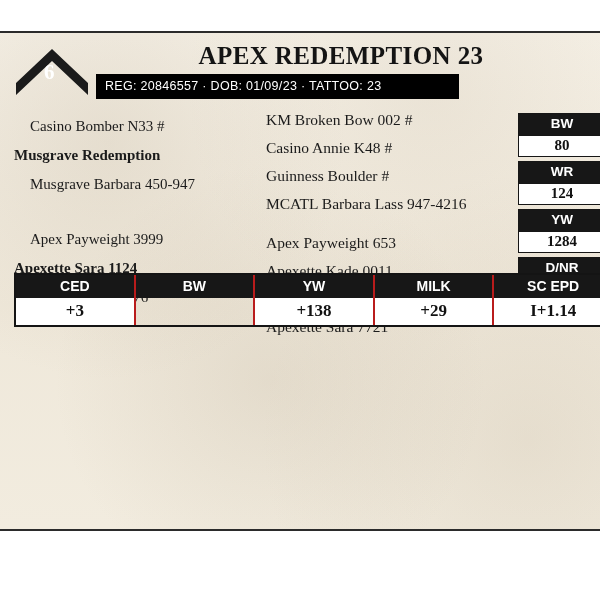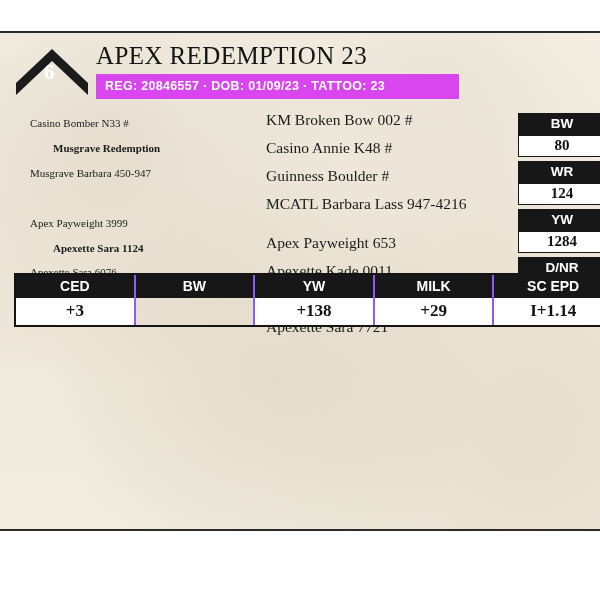--- a/index.html
+++ b/index.html
@@ -64,32 +64,33 @@
     font-size: 21px;
     color: #ffffff;
     line-height: 1;
   }
   .titlecol {
     flex: 1 1 auto;
     padding-left: 4px;
   }
   .animal-name {
     font-family: "Liberation Serif", serif;
-    font-weight: normal;
+    font-weight: bold;
     font-size: 25px;
     letter-spacing: .4px;
     color: #141414;
     line-height: 1.05;
     margin: 2px 0 5px 0;
+    text-align: center;
   }
   .regbar {
-    background: #d946ef;
+    background: #000000;
     color: #ffffff;
     font-family: "Liberation Sans", sans-serif;
-    font-weight: bold;
+    font-weight: normal;
     font-size: 12.5px;
     letter-spacing: .3px;
     padding: 5px 12px 6px 9px;
     display: inline-block;
     min-width: 363px;
     box-sizing: border-box;
   }
 
   
   .ped {
@@ -97,38 +98,38 @@
     padding: 8px 12px 0 12px;
     height: 232px;
     box-sizing: border-box;
   }
   .col-sire-dam {
     width: 252px;
     flex: 0 0 252px;
     display: flex;
     flex-direction: column;
     justify-content: flex-start;
-    font-size: 11px;
+    font-size: 15px;
     color: #1b1b1b;
   }
   .col-grand {
     width: 244px;
     flex: 0 0 244px;
     display: flex;
     flex-direction: column;
     font-size: 15.5px;
     color: #1b1b1b;
   }
   .col-epd {
     flex: 1 1 auto;
     padding-left: 4px;
     padding-top: 2px;
   }
   .p-line { line-height: 1.08; margin: 0; padding: 0; }
-  .bold { font-weight: bold; margin-left: 39px; }
+  .bold { font-weight: bold; }
   .ind1 { padding-left: 18px; }
   .ind0 { padding-left: 2px; }
   .gap-s { height: 13px; }
   .gap-m { height: 26px; }
   .gap-l { height: 38px; }
   .gap-xs { height: 7px; }
 
   
   .g-item { line-height: 1.1; padding: 0 0 0 2px; }
 
@@ -165,21 +166,21 @@
     position: absolute;
     left: 14px;
     right: 14px;
     bottom: 62px;
     display: flex;
     border: 2px solid #141414;
     box-sizing: border-box;
   }
   .epd-cell {
     flex: 1 1 0;
-    border-right: 2px solid #8b5cf6;
+    border-right: 2px solid #b91c1c;
     box-sizing: border-box;
   }
   .epd-cell:last-child { border-right: none; }
   .epd-cell .h {
     background: #171717;
     color: #ffffff;
     font-family: "Liberation Sans", sans-serif;
     font-weight: bold;
     font-size: 14px;
     text-align: center;

